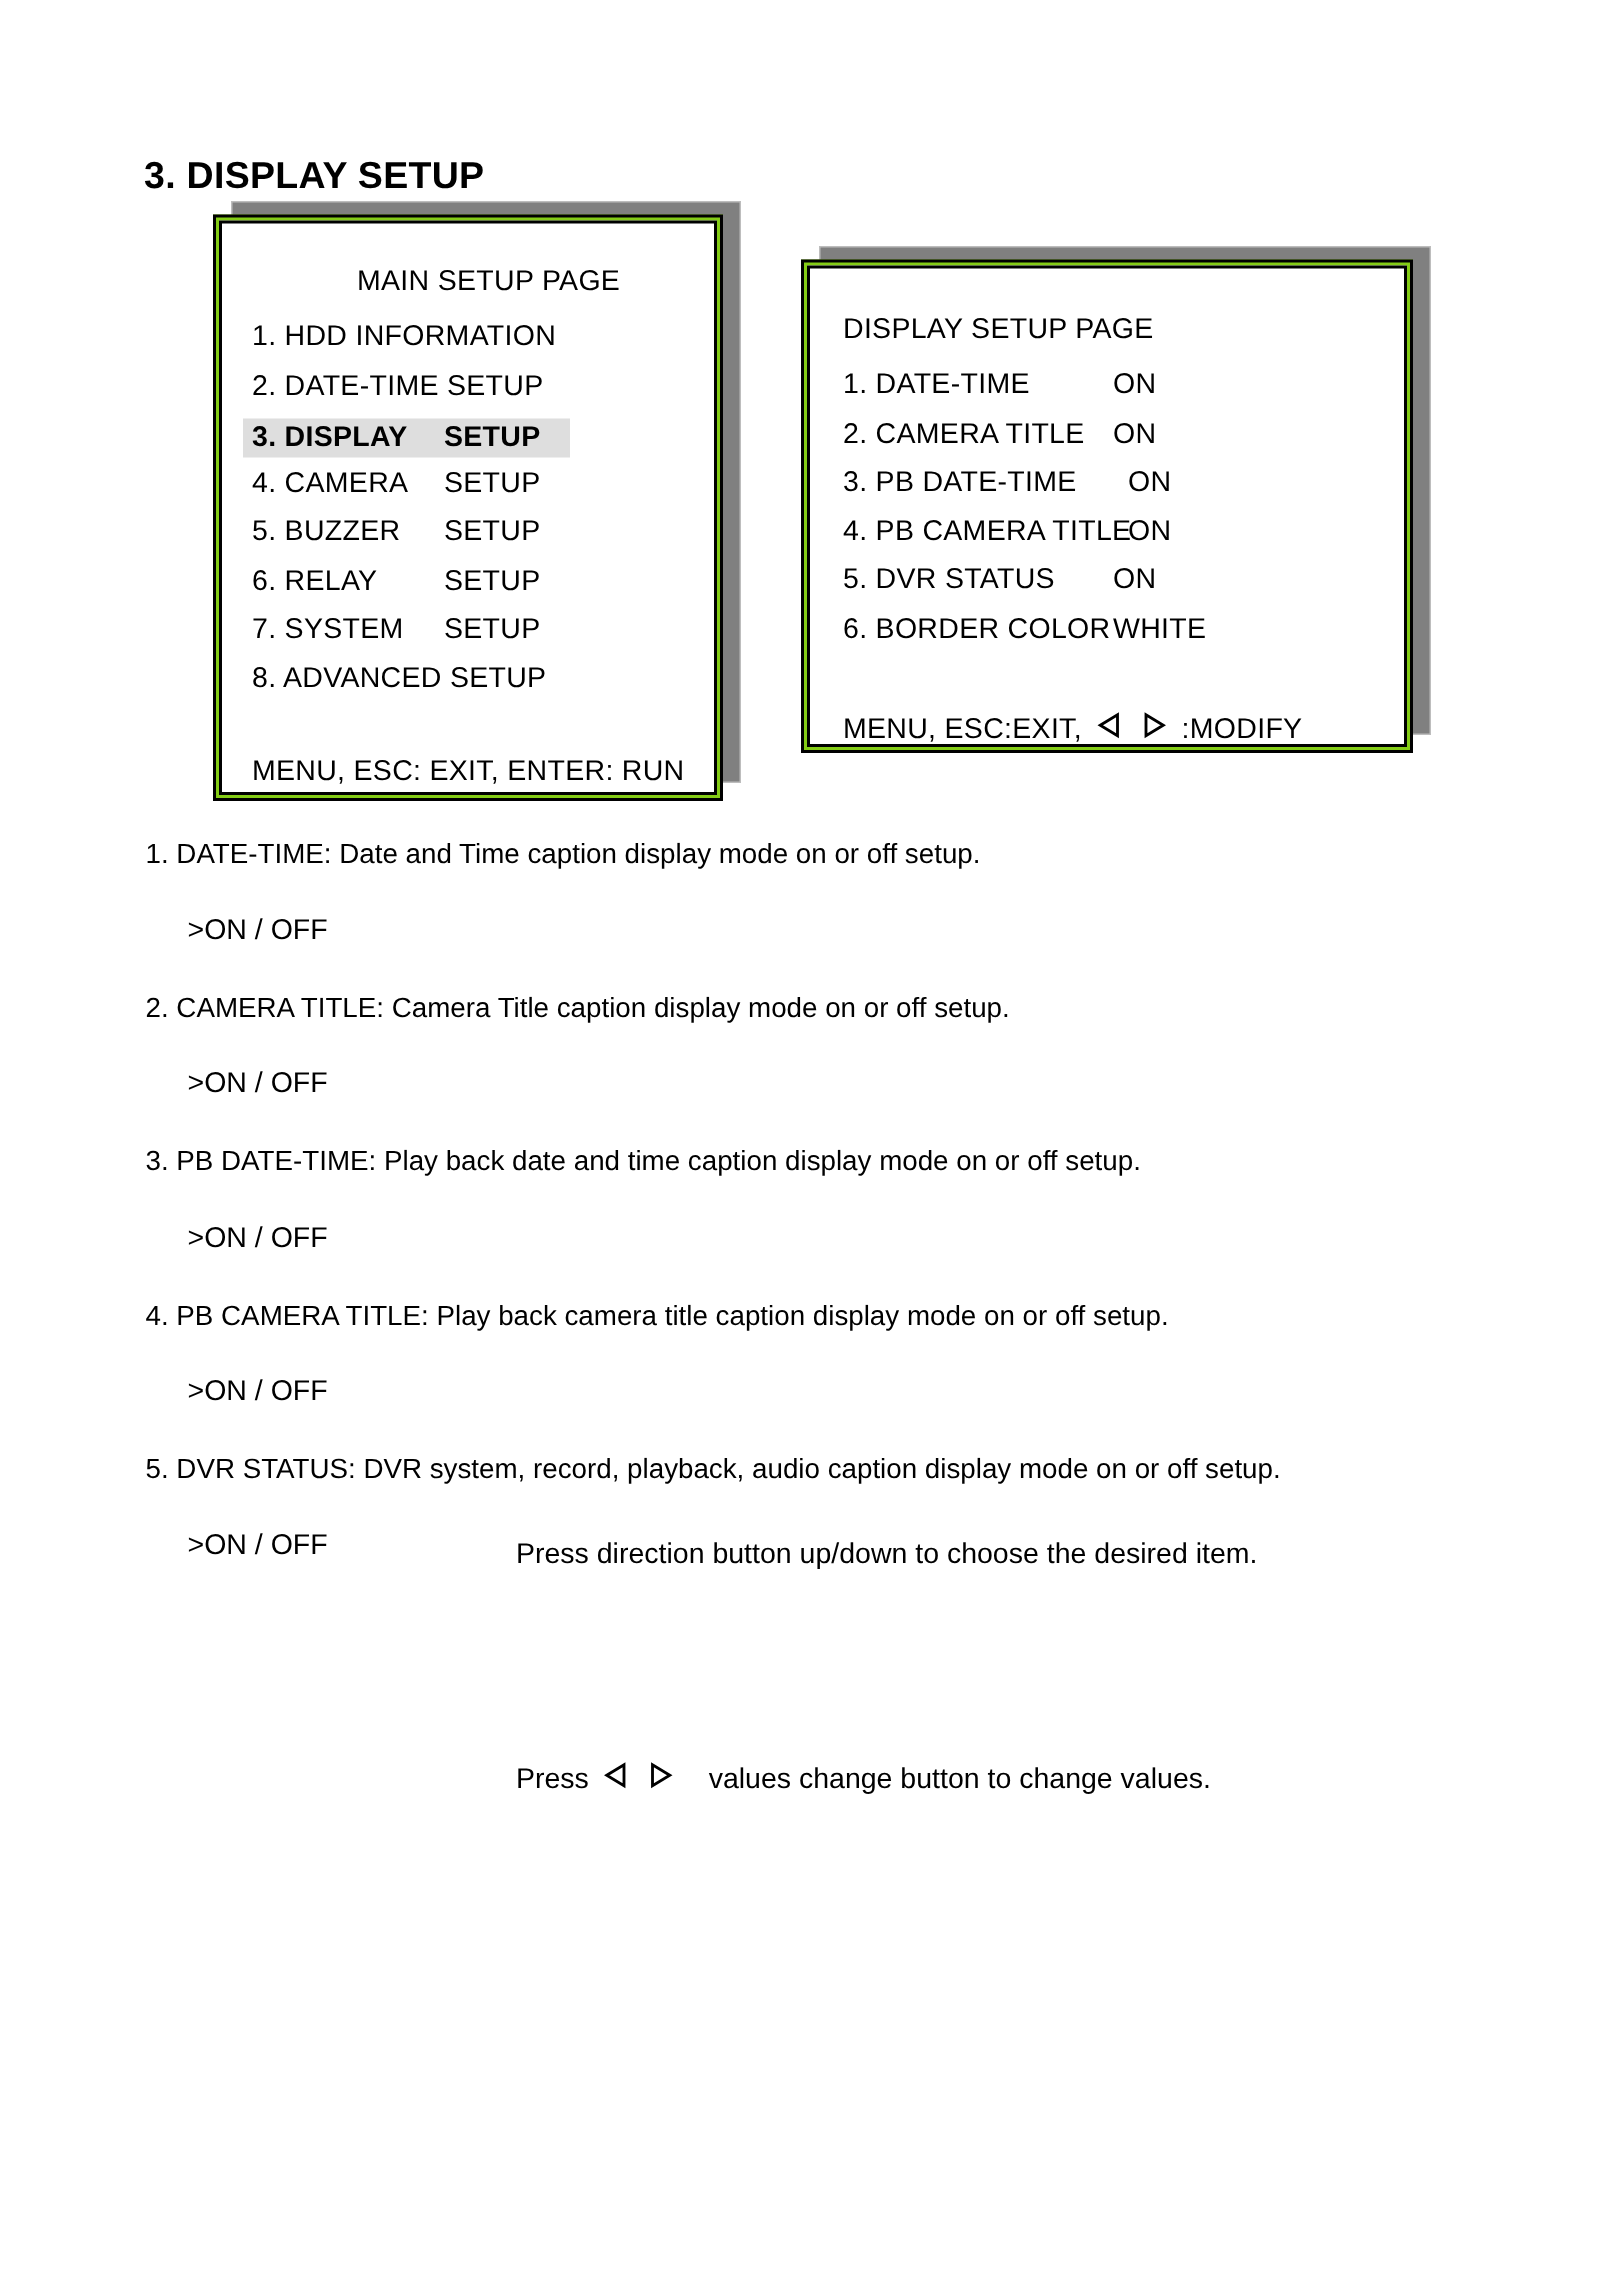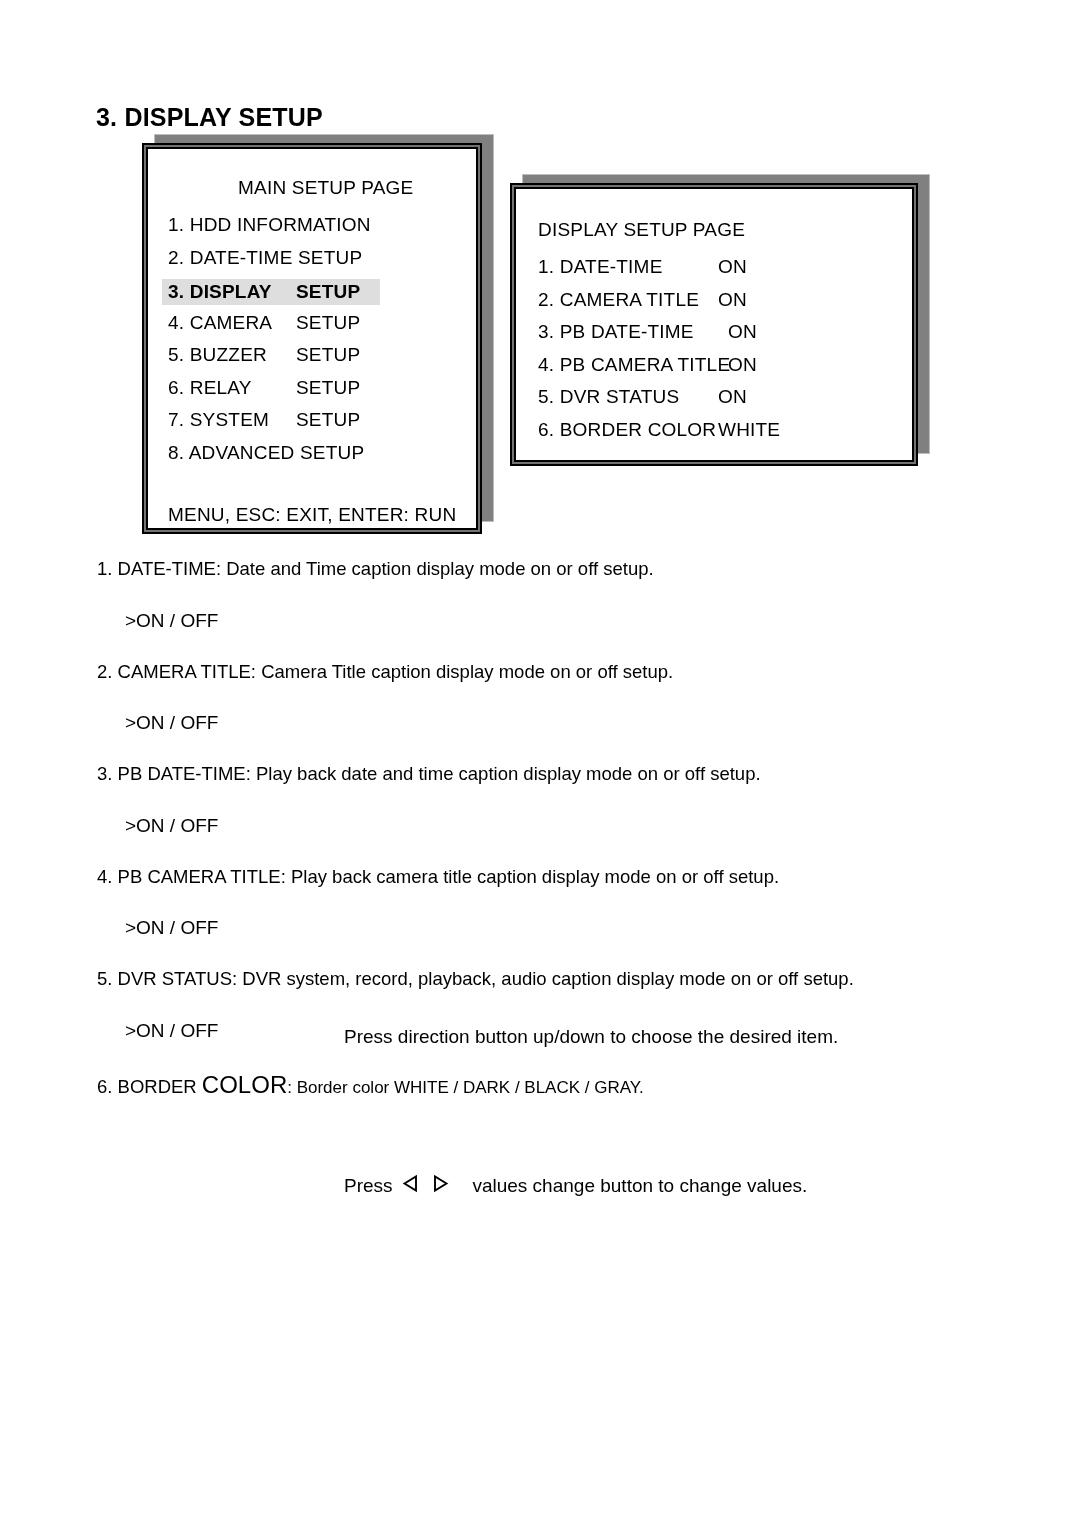--- a/index.html
+++ b/index.html
@@ -44,21 +44,21 @@
     background: #808080;
     border: 1px solid #bdbdbd;
     box-sizing: border-box;
   }
   .osd-frame {
     position: absolute;
     left: 0;
     top: 9px;
     right: 12px;
     bottom: 0;
-    background: #737373;
+    background: #84cc16;
     border: 2px solid #000000;
     box-sizing: border-box;
   }
   .osd-frame-inner {
     position: absolute;
     left: 2px;
     top: 2px;
     right: 2px;
     bottom: 2px;
     border: 2px solid #000000;
@@ -73,25 +73,24 @@
   }
 
   
   #main-setup-panel {
     left: 142px;
     top: 134px;
     width: 352px;
     height: 400px;
   }
   #display-setup-panel {
-    left: 510px;
+    left: 534px;
     top: 164px;
     width: 420px;
-    height: 292px;
-    margin-top: 10px;
+    height: 338px;
   }
 
   
   .osd-title {
     position: absolute;
     font-size: 19px;
     white-space: nowrap;
     letter-spacing: 0.2px;
   }
   .osd-row {
@@ -280,23 +279,20 @@
     <div class="body-item num-line">1. DATE-TIME: Date and Time caption display mode on or off setup.</div>
       <div class="body-sub">&gt;ON / OFF</div>
       <div class="body-item num-line">2. CAMERA TITLE: Camera Title caption display mode on or off setup.</div>
       <div class="body-sub">&gt;ON / OFF</div>
       <div class="body-item num-line">3. PB DATE-TIME: Play back date and time caption display mode on or off setup.</div>
       <div class="body-sub">&gt;ON / OFF</div>
       <div class="body-item num-line">4. PB CAMERA TITLE: Play back camera title caption display mode on or off setup.</div>
       <div class="body-sub">&gt;ON / OFF</div>
       <div class="body-item num-line">5. DVR STATUS: DVR system, record, playback, audio caption display mode on or off setup.</div>
       <div class="body-sub">&gt;ON / OFF</div>
-      <div class="body-item">
-      <span>6. BORDER </span><span class="big-color">COLOR</span><span class="small-desc">: Border color WHITE / DARK / BLACK / GRAY.</span>
-    </div>
   </div>
 
   <div class="note-1">Press direction button up/down to choose the desired item.</div>
 
   <div class="note-2">
     <span>Press</span>
     <span class="arrow">
       <svg width="19" height="19" viewBox="0 0 19 19" aria-hidden="true">
         <polygon points="3.5,9.5 15,2.5 15,16.5" fill="none" stroke="#000" stroke-width="1.9" stroke-linejoin="miter"></polygon>
       </svg>

